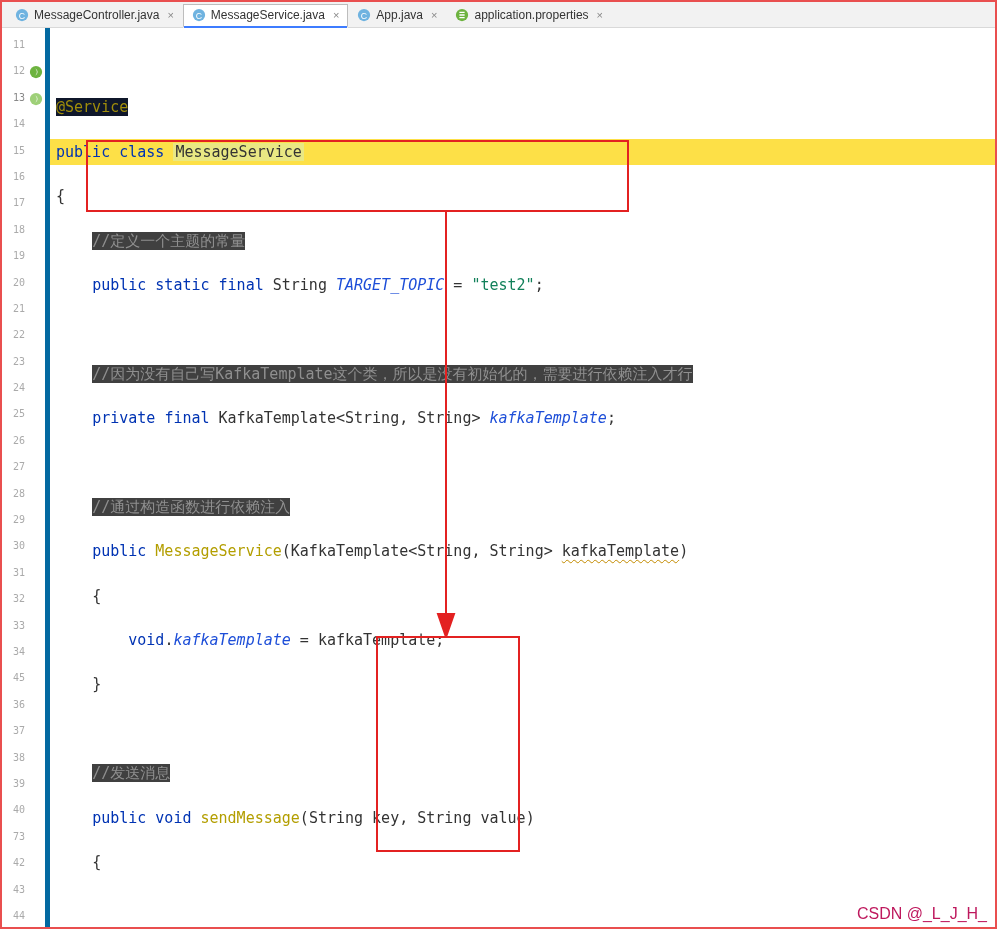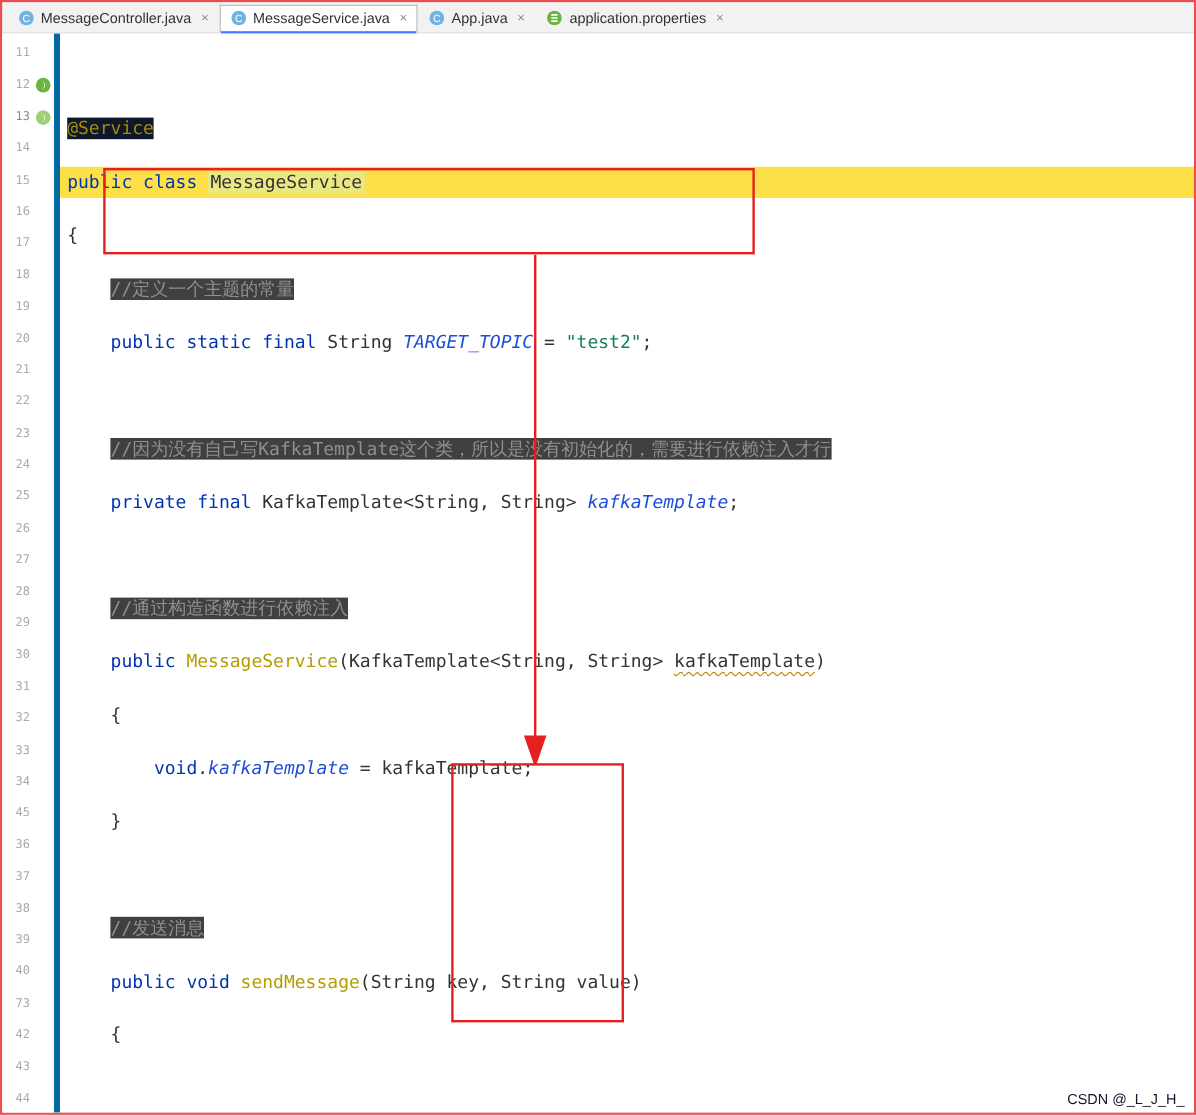--- a/index.html
+++ b/index.html
@@ -111,21 +111,21 @@
   pointer-events:none;
 }
 .arrow{
   position:absolute;
   pointer-events:none;
 }
 .arrow line, .arrow polygon { stroke:#e32121; fill:#e32121; stroke-width:2; }
 .watermark{
   position:absolute; right:8px; bottom:4px;
   font-family: Arial,sans-serif;
-  font-size:12px; color:#0f172a;
+  font-size:16px; color:#be185d;
 }
 </style>
 </head>
 <body>
 
 <div class="pane">
 
   <div class="tabbar">
     <div class="tab">
       <span class="file-icon">

